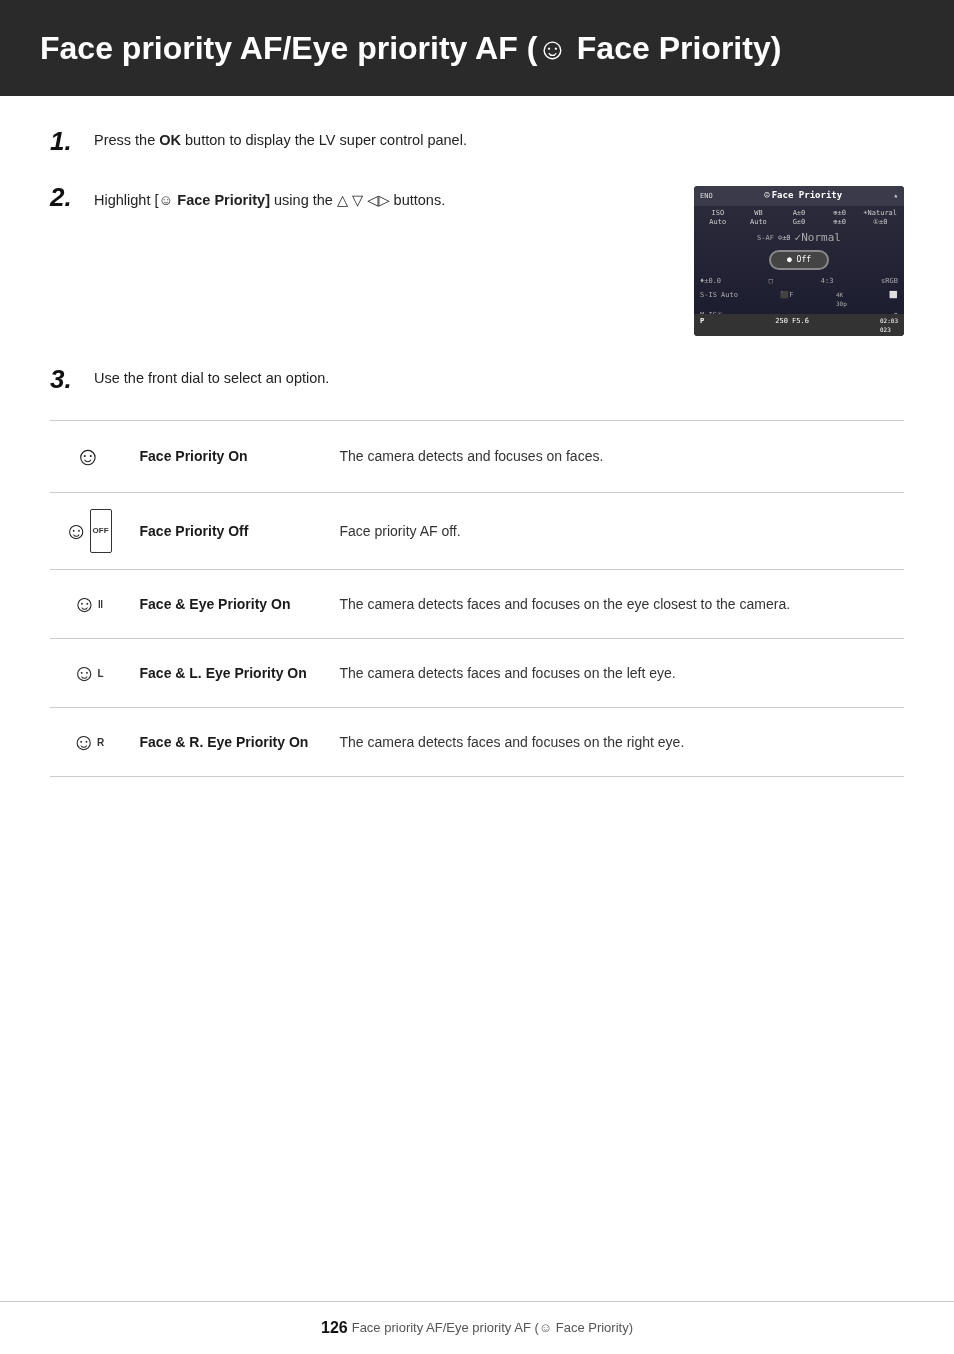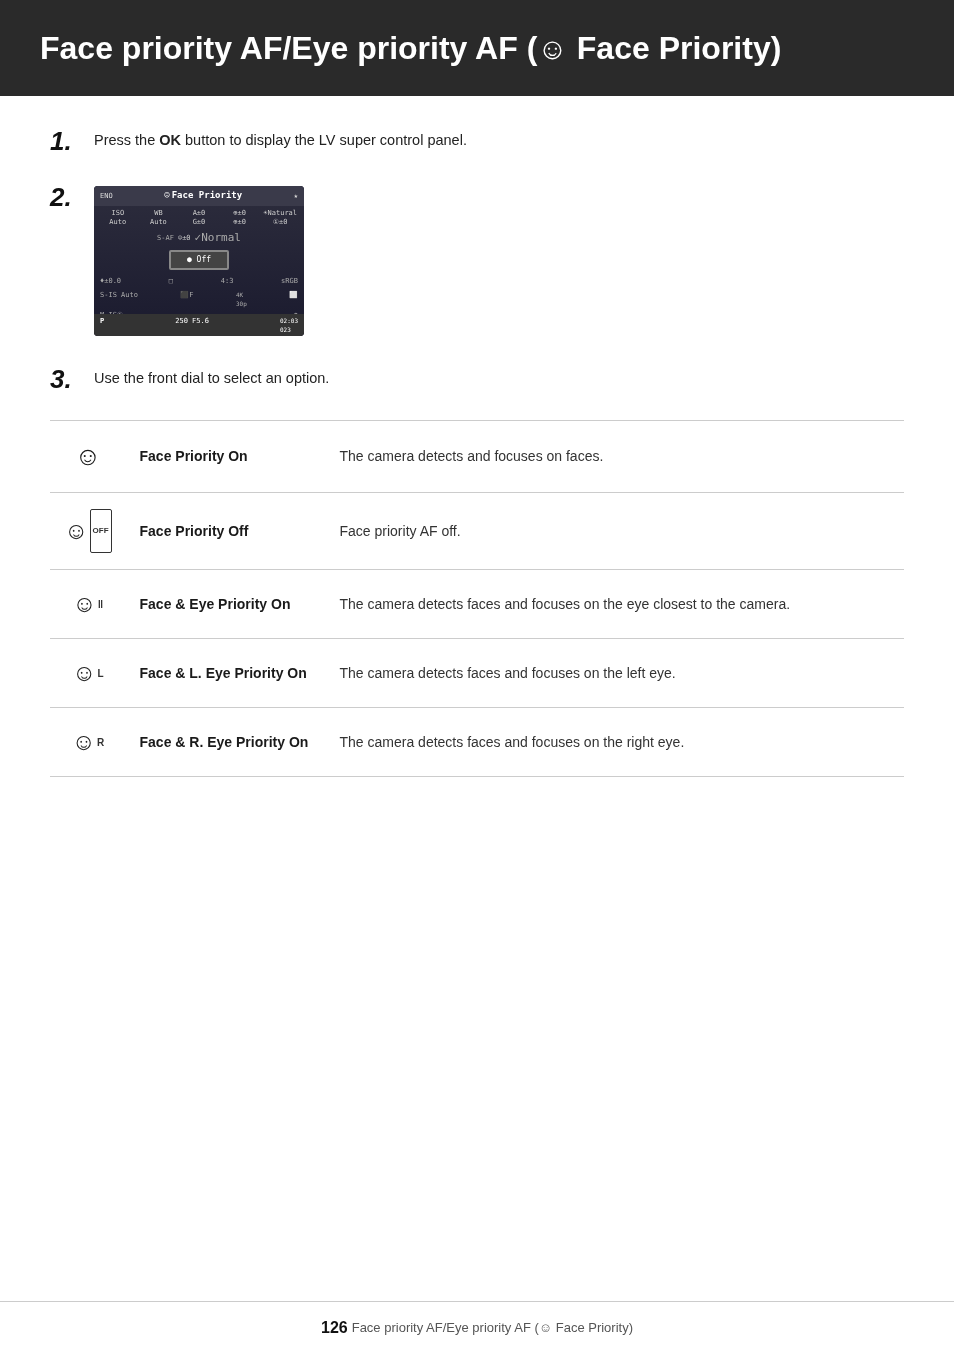--- a/index.html
+++ b/index.html
@@ -137,21 +137,21 @@
 
     .cam-cell {
       text-align: center;
       padding: 1px;
       line-height: 1.3;
     }
 
     .cam-off-button {
       background: #444;
       border: 2px solid #888;
-      border-radius: 2px;
+      border-radius: 10px;
       padding: 2px 8px;
       font-size: 8px;
       color: #fff;
       text-align: center;
       margin: 2px auto;
       width: 60px;
     }
 
     .cam-bottom-row {
       display: flex;
@@ -257,20 +257,23 @@
       <div class="step-number">1.</div>
       <div class="step-content">
         <span>Press the </span><strong>OK</strong><span> button to display the LV super control panel.</span>
       </div>
     </div>
 
     <div class="step">
       <div class="step-number">2.</div>
       <div class="step-content">
         <div class="step2-row">
+          <div class="step2-text">
+            <span>Highlight [</span><span>☺</span><strong> Face Priority]</strong><span> using the △ ▽ ◁▷ buttons.</span>
+          </div>
 
           <div class="camera-screenshot">
             <div class="cam-inner">
               <div class="cam-top-bar">
                 <span style="font-size:7px;">ENO</span>
                 <div class="cam-face-label">
                     <span>☺</span>
                     <span>Face Priority</span>
                   </div>
                 <span style="font-size:7px;">★</span>

